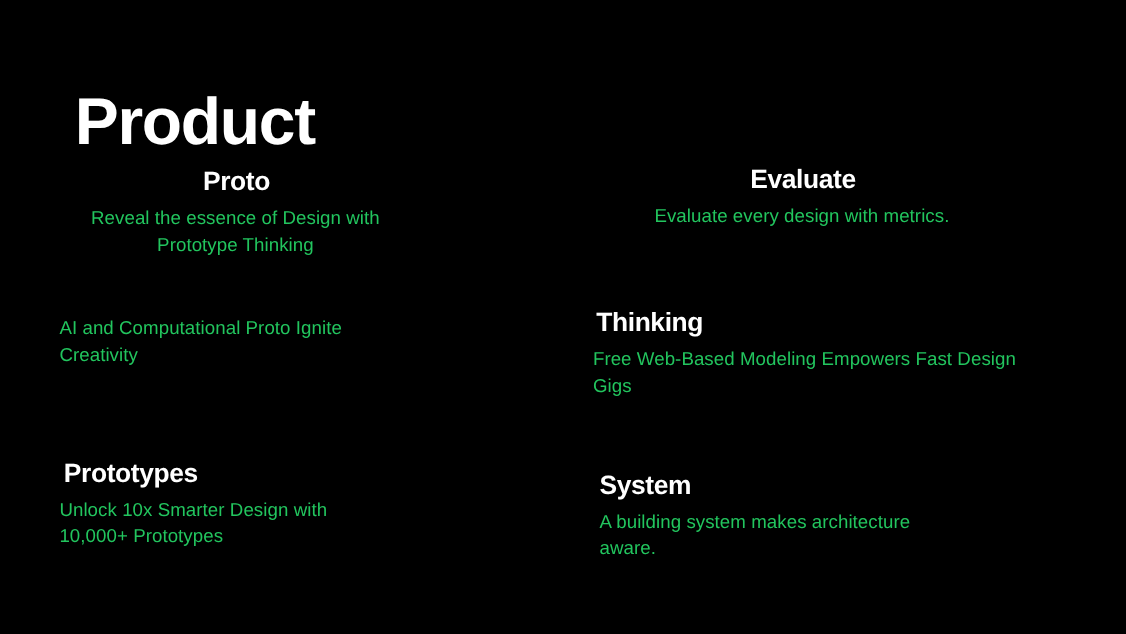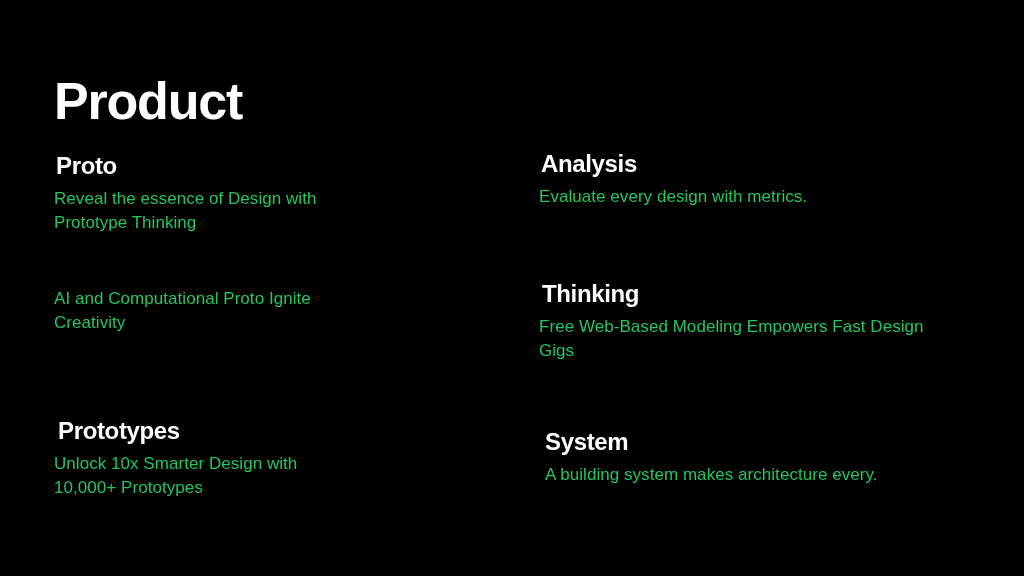--- a/index.html
+++ b/index.html
@@ -19,23 +19,23 @@
   .slide {
     position: relative;
     width: 1024px;
     height: 576px;
     background: #000000;
   }
 
   
   .slide-title {
     position: absolute;
-    left: 54px;
+    left: 68px;
     top: 39px;
-    font-size: 52px;
+    font-size: 60px;
     font-weight: 700;
     letter-spacing: -1.2px;
     line-height: 1.06;
     color: #ffffff;
     white-space: nowrap;
   }
 
   
   .features {
     position: absolute;
@@ -66,21 +66,21 @@
     line-height: 1.42;
     color: #22c55e;
     margin: 0;
     padding-top: 7px;
   }
 
   
   .feature.col-left  { left: 54px; }
   .feature.col-right { left: 539px; }
 
-  .feature.row-1 { top: 152px; }
+  .feature.row-1 { top: 152px; text-align: center; }
   .feature.row-2 { top: 280px; }
   .feature.row-3 { top: 417px; }
 
   
   .feature.f-analysis  { top: 150px; }
   .feature.f-system    { top: 428px; }
 
   .feature.f-proto     .feature-title { margin-left: 2px; }
   .feature.f-fast      .feature-title { margin-left: 2px; }
   .feature.f-community .feature-title { margin-left: 4px; }
@@ -115,28 +115,28 @@
     <div class="feature col-left row-2 f-fast">
       <p class="feature-desc">AI and Computational Proto Ignite Creativity</p>
     </div>
 
     <div class="feature col-left row-3 f-community">
       <h2 class="feature-title">Prototypes</h2>
       <p class="feature-desc">Unlock 10x Smarter Design with 10,000+ Prototypes</p>
     </div>
 
     <div class="feature col-right row-1 f-analysis">
-      <h2 class="feature-title">Analysis</h2>
+      <h2 class="feature-title">Evaluate</h2>
       <p class="feature-desc">Evaluate every design with metrics.</p>
     </div>
 
     <div class="feature col-right row-2 f-intuitive">
       <h2 class="feature-title">Thinking</h2>
       <p class="feature-desc">Free Web-Based Modeling Empowers Fast Design Gigs</p>
     </div>
 
     <div class="feature col-right row-3 f-system">
       <h2 class="feature-title">System</h2>
-      <p class="feature-desc">A building system makes architecture every.</p>
+      <p class="feature-desc">A building system makes architecture aware.</p>
     </div>
 
   </div>
 </div>
 
 </body></html>

